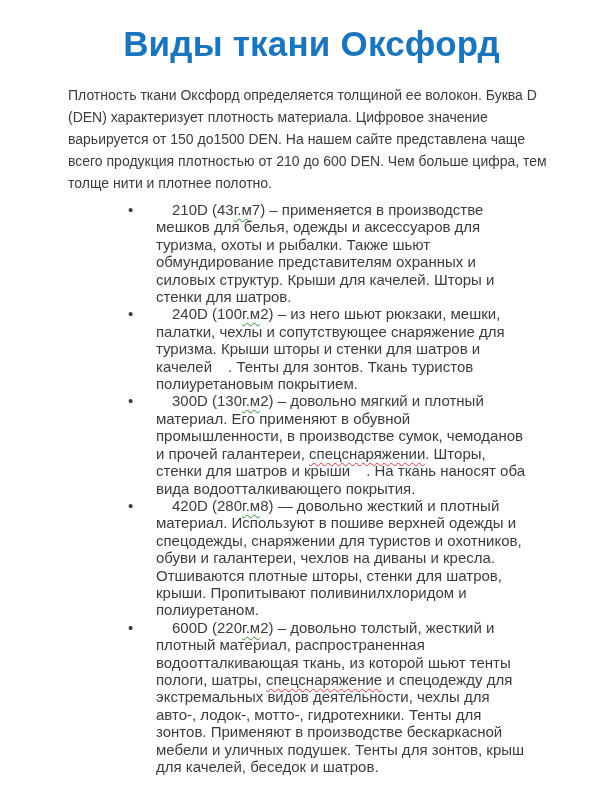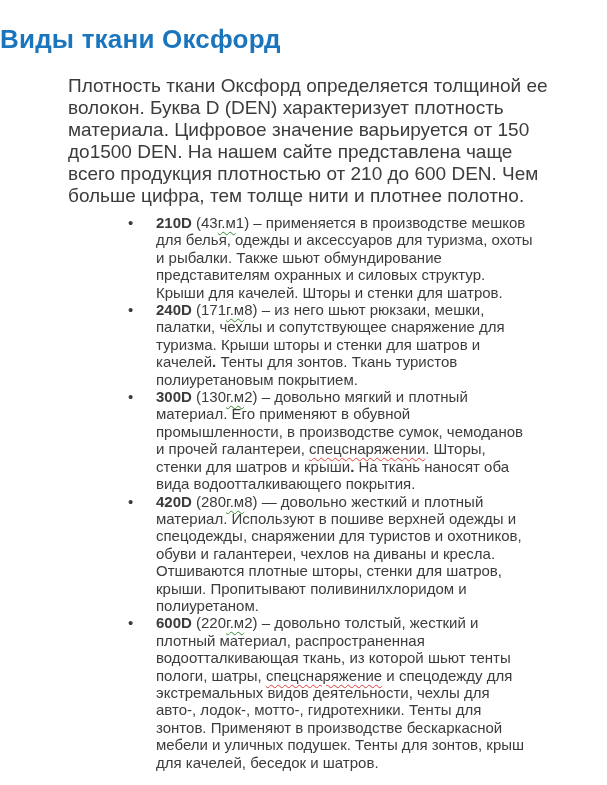--- a/index.html
+++ b/index.html
@@ -11,31 +11,31 @@
   }
   html,body{margin:0;padding:0;}
   body{
     width:607px;height:785px;overflow:hidden;
     background:var(--page-bg);
     font-family:"Liberation Sans","DejaVu Sans",sans-serif;
     color:var(--body-text);
   }
   .page{width:607px;height:785px;position:relative;}
   h1.page-title{
-    margin:24px 0 0 0;
-    text-align:left;
-    font-size:26px;
+    margin:24px 0 0 16px;
+    text-align:center;
+    font-size:35px;
     font-weight:700;
     color:var(--title-blue);
     letter-spacing:0.2px;
   }
   p.intro{
     margin:20px 0 0 68px;
     width:488px;
-    font-size:19px;
+    font-size:14px;
     line-height:22px;
     color:var(--body-text);
   }
   ul.density-list{
     margin:7px 0 0 156px;
     padding:0;
     width:378px;
     list-style:none;
     font-size:15px;
     line-height:17.4px;
@@ -45,21 +45,21 @@
     position:relative;
     margin:0;
     padding:0;
   }
   ul.density-list li::before{
     content:"\2022";
     position:absolute;
     left:-28px;
     top:0;
   }
-  .seg-bold{font-weight:700;}
+  .seg-bold{font-weight:400;margin-left:16px;}
   .seg-grammar{
     text-decoration-line:underline;
     text-decoration-style:wavy;
     text-decoration-color:var(--green-squiggle);
     text-decoration-thickness:1px;
     text-underline-offset:3px;
   }
   .seg-spelling{
     text-decoration-line:underline;
     text-decoration-style:wavy;
@@ -70,19 +70,19 @@
 </style>
 </head>
 <body>
 
 <main class="page">
   <h1 class="page-title">Виды ткани Оксфорд</h1>
 
   <p class="intro">Плотность ткани Оксфорд определяется толщиной ее волокон. Буква D (DEN) характеризует плотность материала. Цифровое значение варьируется от 150 до1500 DEN. На нашем сайте представлена чаще всего продукция плотностью от 210 до 600 DEN. Чем больше цифра, тем толще нити и плотнее полотно.</p>
 
   <ul class="density-list" id="density-list">
-      <li><span class="seg-bold">210D</span><span> (43</span><span class="seg-grammar">г.м</span><span>1) – применяется в производстве мешков для белья, одежды и аксессуаров для туризма, охоты и рыбалки. Также шьют обмундирование представителям охранных и силовых структур. Крыши для качелей. Шторы и стенки для шатров.</span></li>
-      <li><span class="seg-bold">240D</span><span> (171</span><span class="seg-grammar">г.м</span><span>8) – из него шьют рюкзаки, мешки, палатки, чехлы и сопутствующее снаряжение для туризма. Крыши шторы и стенки для шатров и качелей</span><span class="seg-bold">.</span><span> Тенты для зонтов. Ткань туристов полиуретановым покрытием.</span></li>
+      <li><span class="seg-bold">210D</span><span> (43</span><span class="seg-grammar">г.м</span><span>7) – применяется в производстве мешков для белья, одежды и аксессуаров для туризма, охоты и рыбалки. Также шьют обмундирование представителям охранных и силовых структур. Крыши для качелей. Шторы и стенки для шатров.</span></li>
+      <li><span class="seg-bold">240D</span><span> (100</span><span class="seg-grammar">г.м</span><span>2) – из него шьют рюкзаки, мешки, палатки, чехлы и сопутствующее снаряжение для туризма. Крыши шторы и стенки для шатров и качелей</span><span class="seg-bold">.</span><span> Тенты для зонтов. Ткань туристов полиуретановым покрытием.</span></li>
       <li><span class="seg-bold">300D</span><span> (130</span><span class="seg-grammar">г.м</span><span>2) – довольно мягкий и плотный материал. Его применяют в обувной промышленности, в производстве сумок, чемоданов и прочей галантереи, </span><span class="seg-spelling">спецснаряжении</span><span>. Шторы, стенки для шатров и крыши</span><span class="seg-bold">.</span><span> На ткань наносят оба вида водоотталкивающего покрытия.</span></li>
       <li><span class="seg-bold">420D</span><span> (280</span><span class="seg-grammar">г.м</span><span>8) — довольно жесткий и плотный материал. Используют в пошиве верхней одежды и спецодежды, снаряжении для туристов и охотников, обуви и галантереи, чехлов на диваны и кресла. Отшиваются плотные шторы, стенки для шатров, крыши. Пропитывают поливинилхлоридом и полиуретаном.</span></li>
       <li><span class="seg-bold">600D</span><span> (220</span><span class="seg-grammar">г.м</span><span>2) – довольно толстый, жесткий и плотный материал, распространенная водоотталкивающая ткань, из которой шьют тенты пологи, шатры, </span><span class="seg-spelling">спецснаряжение</span><span> и спецодежду для экстремальных видов деятельности, чехлы для авто-, лодок-, мотто-, гидротехники. Тенты для зонтов. Применяют в производстве бескаркасной мебели и уличных подушек. Тенты для зонтов, крыш для качелей, беседок и шатров.</span></li>
     </ul>
 </main>
 
 </body></html>

